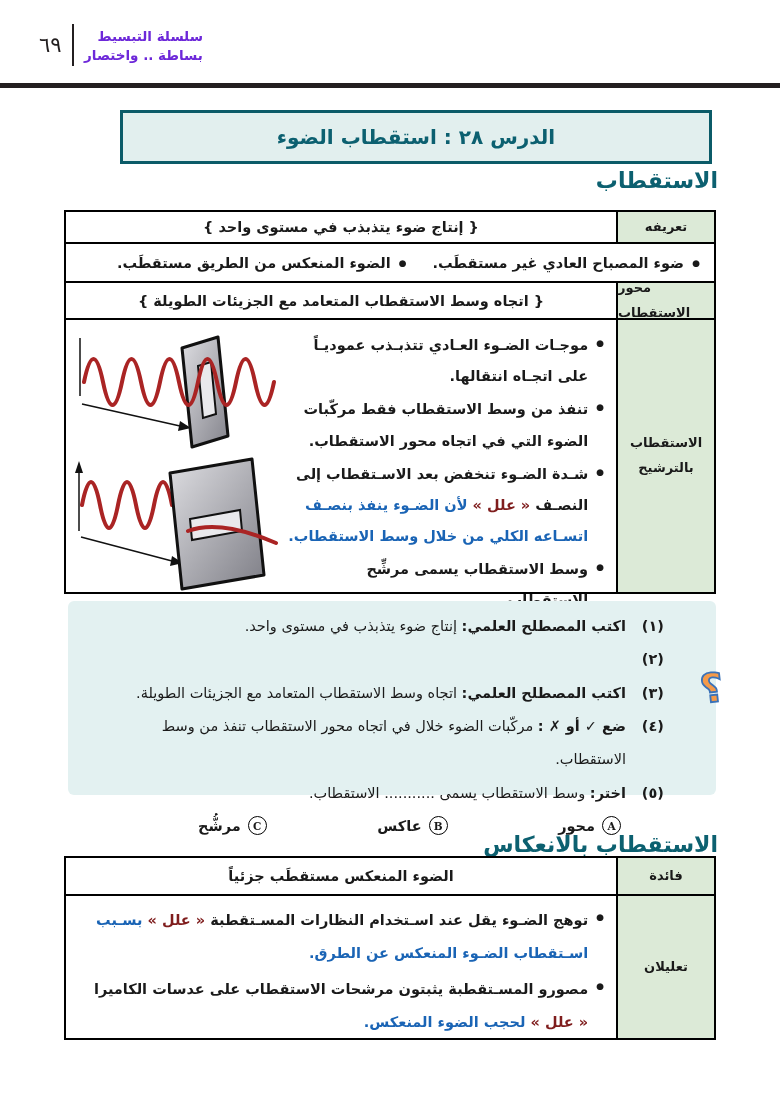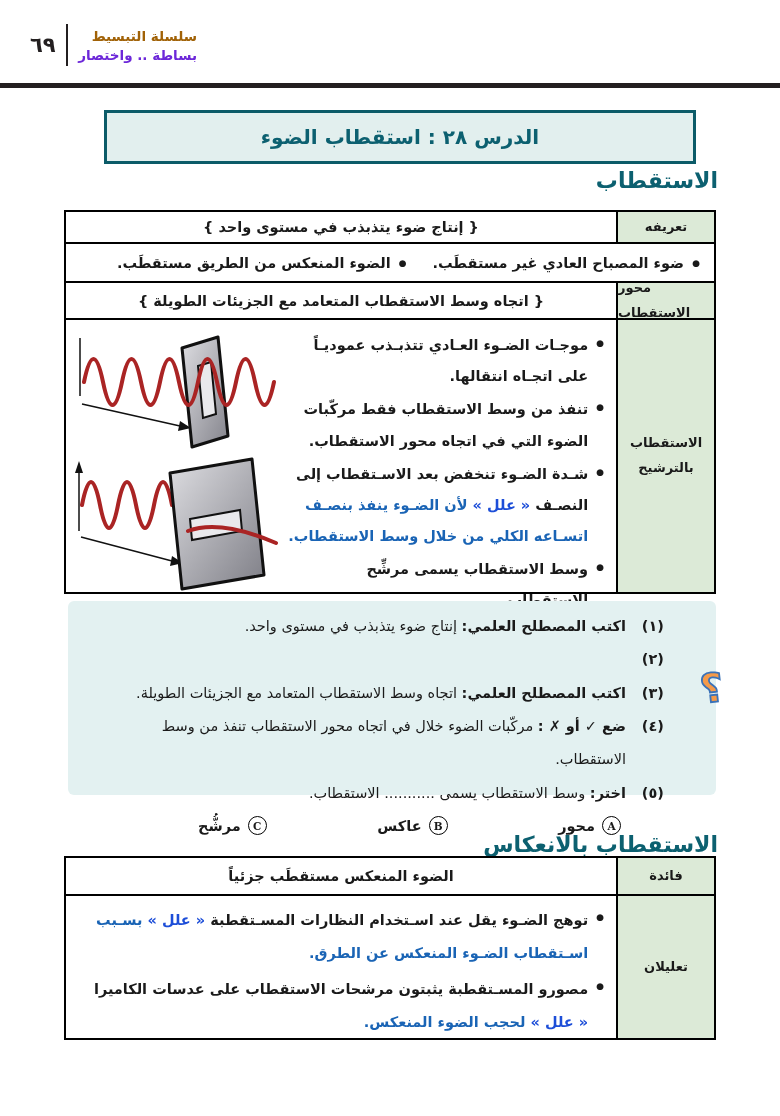--- a/index.html
+++ b/index.html
@@ -1,29 +1,29 @@
 <!DOCTYPE html>
 <html lang="ar" dir="rtl"><head>
 <meta charset="utf-8">
 <style>
   html,body{margin:0;padding:0;background:#ffffff;}
   .page{position:relative;width:780px;height:1116px;background:#ffffff;overflow:hidden;
         font-family:"DejaVu Sans","Liberation Sans",sans-serif;direction:rtl;color:#1a1a1a;}
 
   
   .hdr{position:absolute;left:30px;top:24px;display:flex;direction:ltr;align-items:center;gap:10px;}
-  .hdr .pgnum{font-size:21px;font-weight:bold;color:#231f20;line-height:1;}
+  .hdr .pgnum{font-size:21px;font-weight:normal;color:#231f20;line-height:1;margin-left:9px;}
   .hdr .vbar{width:2.5px;height:42px;background:#231f20;}
   .hdr .series{display:flex;flex-direction:column;gap:3px;text-align:right;direction:rtl;}
-  .hdr .series .t1{font-size:13.5px;font-weight:bold;color:#a16207;}
+  .hdr .series .t1{font-size:13.5px;font-weight:bold;color:#6d28d9;}
   .hdr .series .t2{font-size:13.5px;font-weight:bold;color:#6d28d9;}
   .top-rule{position:absolute;left:0;top:83px;width:780px;height:5px;background:#231f20;}
 
   
-  .banner{position:absolute;left:104px;top:110px;width:586px;height:48px;background:#e2efee;
+  .banner{position:absolute;left:120px;top:110px;width:586px;height:48px;background:#e2efee;
           border:3.5px solid #0b5b68;display:flex;align-items:center;justify-content:center;}
   .banner .title{font-size:20px;font-weight:bold;color:#0c6070;}
 
   
   .sec-heading{position:absolute;right:62px;font-size:22px;font-weight:bold;color:#0c6070;}
   .sec1{top:168px;}
   .sec2{top:832px;}
 
   
   .tbl{position:absolute;right:64px;width:648px;border:2.5px solid #000;background:#fff;}
@@ -37,21 +37,21 @@
   .tcontent{flex:1;display:flex;align-items:center;font-size:14.5px;font-weight:bold;}
   .tcontent.center{justify-content:center;text-align:left;}
   .r-def{height:30px;}
   .r-two{height:37px;}
   .r-axis{height:35px;}
   .r-filter{height:272px;}
   .r-filter .tcontent{position:relative;align-items:flex-start;}
   .bullets{margin:10px 12px 0 218px;width:auto;flex:1;}
   .bullet{display:flex;gap:8px;line-height:2.15;text-align:right;margin-bottom:2px;}
   .bullet .bm{flex:0 0 auto;font-size:9px;line-height:2.9;}
-  .red{color:#1d4ed8;}
+  .red{color:#7f1d1d;}
   .blue{color:#1a64b5;}
   .two-facts{padding-right:14px;gap:26px;display:flex;}
   .fact{display:flex;gap:8px;align-items:center;}
   .fact .bm{font-size:9px;}
 
   
   .diagrams{position:absolute;left:4px;top:12px;width:212px;height:250px;direction:ltr;}
 
   
   .qpanel{position:absolute;right:64px;top:601px;width:648px;height:194px;background:#e3f1f1;

